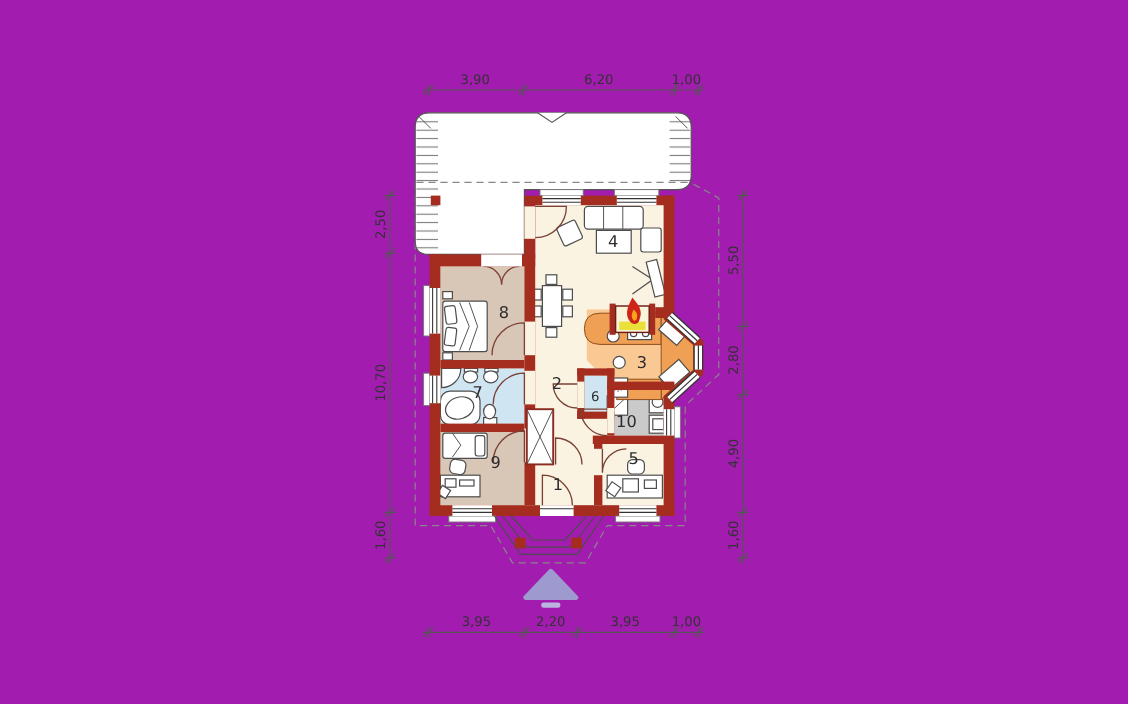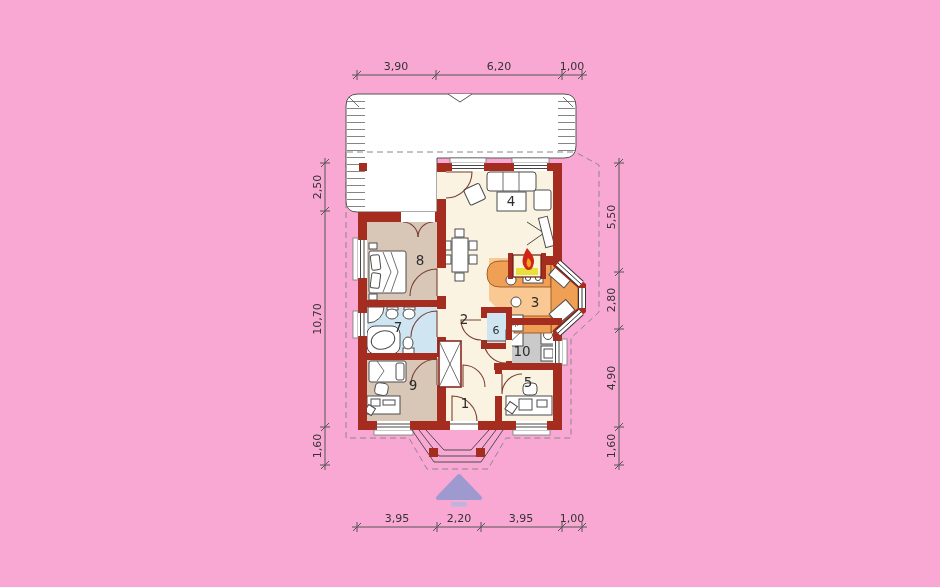--- a/index.html
+++ b/index.html
@@ -1,16 +1,16 @@
 <!DOCTYPE html>
 <html><head>
 <meta charset="utf-8">
 <style>
   html,body{margin:0;padding:0;background:#ffffff;}
-  .stage{position:relative;width:940px;height:587px;background:#f9a8d4;overflow:hidden;
+  .stage{position:relative;width:940px;height:587px;background:#a21caf;overflow:hidden;
          font-family:"DejaVu Sans", sans-serif;}
   svg{position:absolute;left:0;top:0;}
   .wall{fill:#a42d20;stroke:none;}
   .ln{stroke:#4d4d4d;stroke-width:1;fill:none;}
   .thin{stroke:#4d4d4d;stroke-width:0.8;fill:none;}
   .furn{fill:#ffffff;stroke:#4d4d4d;stroke-width:1;}
   .furnT{fill:none;stroke:#4d4d4d;stroke-width:1;}
   .door{stroke:#7a4034;stroke-width:1.1;fill:none;}
   .dim{stroke:#555;stroke-width:1;fill:none;}
   .dimtxt{font-size:11px;fill:#333;text-anchor:middle;}

